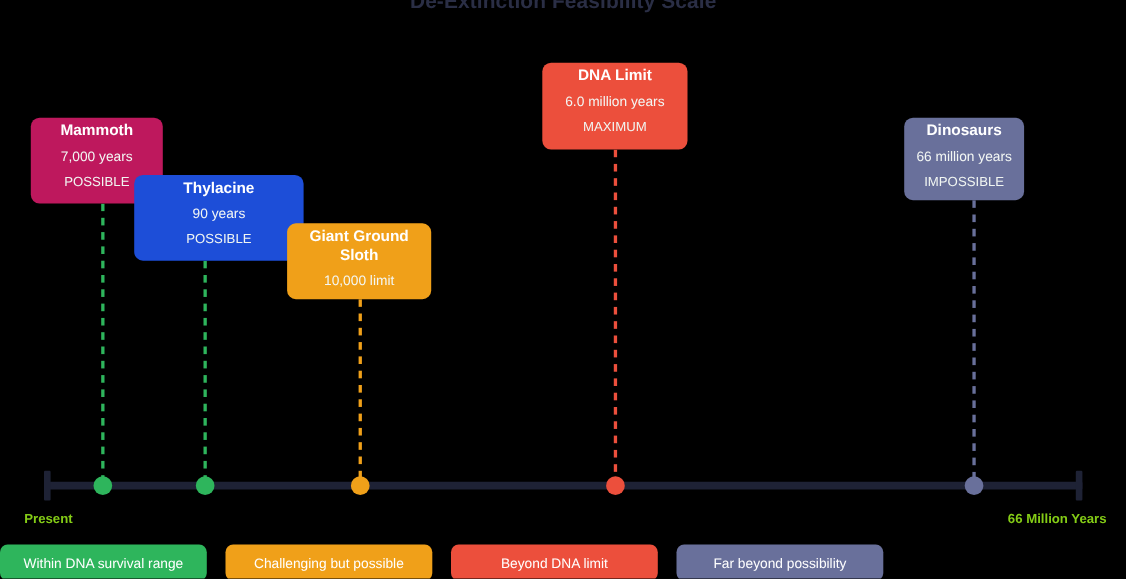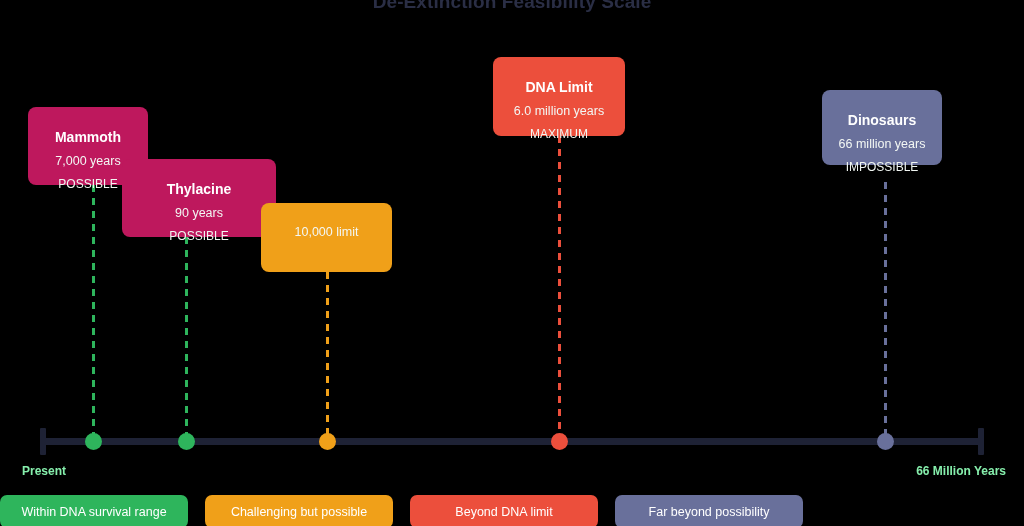--- a/index.html
+++ b/index.html
@@ -56,21 +56,21 @@
     border-radius: 1px;
   }
   .axis-cap.left  { left: 40px; }
   .axis-cap.right { left: 978px; }
 
   .axis-label {
     position: absolute;
     top: 464px;
     font-size: 12px;
     font-weight: bold;
-    color: #86efac;
+    color: #84cc16;
     white-space: nowrap;
     line-height: 14px;
   }
   .axis-label.left  { left: 22px; }
   .axis-label.right { right: 18px; }
 
   
   .stem {
     position: absolute;
     width: 3px;
@@ -91,21 +91,21 @@
     border-radius: 50%;
     top: 433px;
   }
 
   
   .card {
     position: absolute;
     border-radius: 8px;
     color: #ffffff;
     text-align: center;
-    padding: 22px 8px 11px 8px;
+    padding: 3px 8px 11px 8px;
     box-sizing: border-box;
   }
   .card .c-title {
     font-size: 14px;
     font-weight: bold;
     line-height: 17px;
     margin-bottom: 8px;
   }
   .card .c-value {
     font-size: 12.5px;
@@ -155,34 +155,35 @@
       <div class="stem" style="left: 326px; top: 272px; height: 169px; color: rgb(240, 160, 25);"></div>
       <div class="stem" style="left: 558px; top: 136px; height: 305px; color: rgb(236, 79, 60);"></div>
       <div class="stem" style="left: 884px; top: 182px; height: 259px; color: rgb(105, 112, 155);"></div>
     </div>
   <div id="cards-layer">
       <div class="card" style="left: 28px; top: 107px; width: 120px; height: 78px; background: #be185d;">
         <div class="c-title">Mammoth</div>
         <div class="c-value">7,000 years</div>
         <div class="c-status">POSSIBLE</div>
       </div>
-      <div class="card" style="left: 122px; top: 159px; width: 154px; height: 78px; background: #be185d;">
+      <div class="card" style="left: 122px; top: 159px; width: 154px; height: 78px; background: #1d4ed8;">
         <div class="c-title">Thylacine</div>
         <div class="c-value">90 years</div>
         <div class="c-status">POSSIBLE</div>
       </div>
       <div class="card" style="left: 261px; top: 203px; width: 131px; height: 69px; background: rgb(240, 160, 25);">
+        <div class="c-title">Giant Ground Sloth</div>
         <div class="c-value">10,000 limit</div>
       </div>
       <div class="card" style="left: 493px; top: 57px; width: 132px; height: 79px; background: rgb(236, 79, 60);">
         <div class="c-title">DNA Limit</div>
         <div class="c-value">6.0 million years</div>
         <div class="c-status">MAXIMUM</div>
       </div>
-      <div class="card" style="left: 822px; top: 90px; width: 120px; height: 75px; background: rgb(105, 112, 155);">
+      <div class="card" style="left: 822px; top: 107px; width: 109px; height: 75px; background: rgb(105, 112, 155);">
         <div class="c-title">Dinosaurs</div>
         <div class="c-value">66 million years</div>
         <div class="c-status">IMPOSSIBLE</div>
       </div>
     </div>
 
   <div class="axis-line"></div>
   <div class="axis-cap left"></div>
   <div class="axis-cap right"></div>
 

